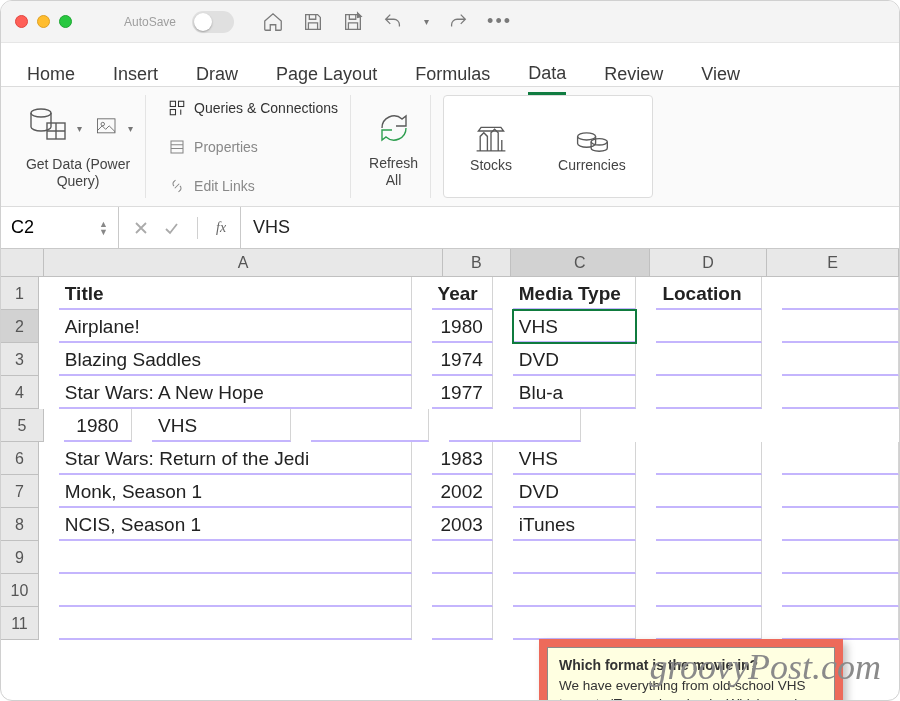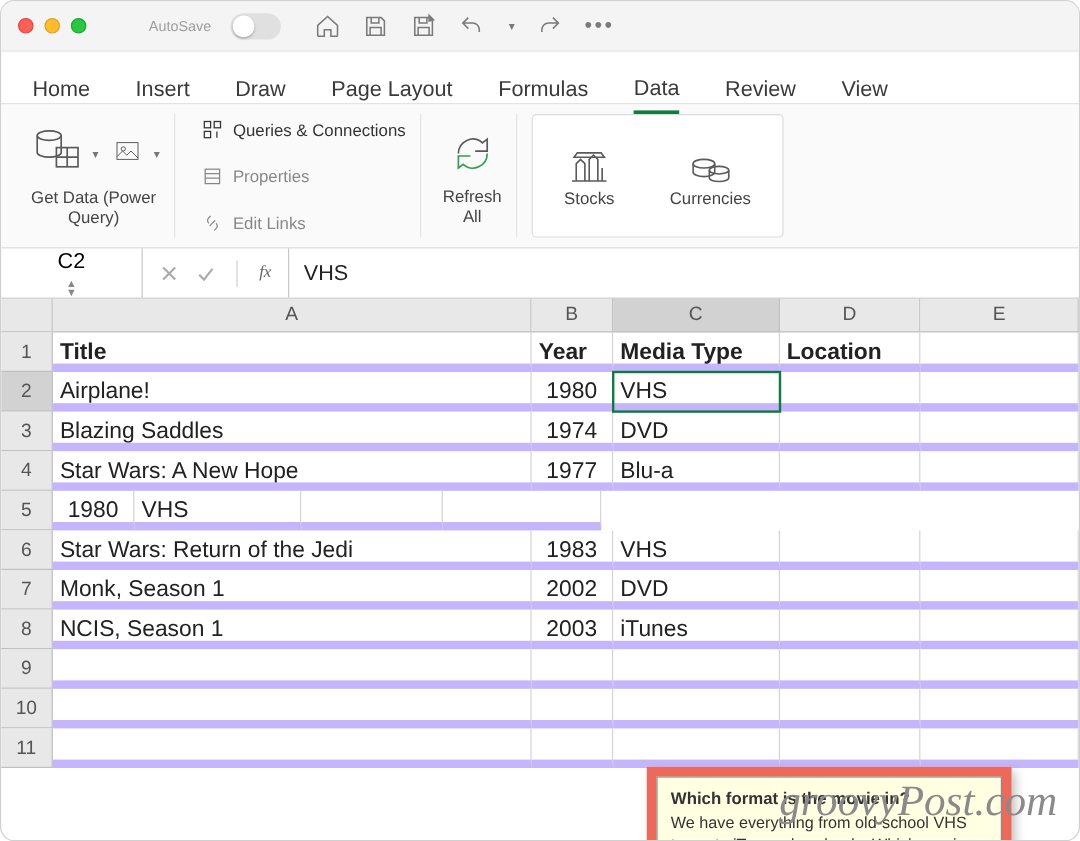--- a/index.html
+++ b/index.html
@@ -73,21 +73,21 @@
   .dt-item{display:flex;flex-direction:column;align-items:center;gap:2px;font-size:14px;color:#444;}
   .dt-item svg{width:36px;height:30px;stroke:#5a5a5a;fill:none;stroke-width:1.5;}
 
   
   .fbar {
     height:42px; display:flex;align-items:stretch; border-bottom:1px solid #c9c9c9;
     font-size:18px;
   }
   .namebox {
     width:118px;border-right:1px solid #c9c9c9;display:flex;align-items:center;
-    padding:0 10px; justify-content:space-between;flex-direction:column;
+    padding:0 10px; justify-content:space-between;
   }
   .spin{display:flex;flex-direction:column;font-size:9px;color:#888;line-height:8px;}
   .fbar-btns{display:flex;align-items:center;gap:14px;padding:0 14px;border-right:1px solid #c9c9c9;color:#aaa;}
   .fbar-btns svg{width:16px;height:16px;stroke:currentColor;fill:none;stroke-width:1.8;}
   .fx{font-style:italic;font-family:Georgia,serif;font-size:14px;color:#666;}
   .fbar-input{flex:1;display:flex;align-items:center;padding:0 12px;color:#222;}
 
   
   .grid { position:relative; }
   .col-headers{display:flex;height:28px;}
@@ -95,22 +95,22 @@
   .ch{background:#e8e8e8;border-right:1px solid #c0c0c0;border-bottom:1px solid #c0c0c0;
     text-align:center;font-size:16px;color:#555;line-height:28px;}
   .ch.sel{background:#d2d2d2;font-weight:500;}
   .wA{width:400px;} .wB{width:68px;} .wC{width:139px;} .wD{width:118px;} .wE{width:132px;}
 
   .rows{}
   .row{display:flex;height:33px;}
   .rh{width:43px;background:#e8e8e8;border-right:1px solid #c0c0c0;border-bottom:1px solid #c0c0c0;
     text-align:center;font-size:16px;color:#555;line-height:33px;}
   .rh.sel{background:#d2d2d2;}
-  .cell{border-right:1px solid #d4d4d4;border-bottom:7px solid #c4b5fd;
-    font-size:19px;color:#222;line-height:33px;padding:0 6px;overflow:hidden;white-space:nowrap;}
+  .cell{border-right:1px solid #d4d4d4;border-bottom:2px solid #c4b5fd;
+    font-size:19px;color:#222;line-height:33px;padding:0 6px;overflow:hidden;white-space:nowrap;margin-left:20px;}
   .hdr{font-weight:700;}
   .num{text-align:center;}
   .selcell{outline:2px solid #0f7b3e;outline-offset:-1px;position:relative;}
 
   
   .callout {
     position:absolute; left:538px; top:390px;
     width:304px; border:8px solid #ed6a5a;
     box-shadow:4px 4px 8px rgba(0,0,0,.25);
     background:#ffffe1; padding:10px 12px 30px;

